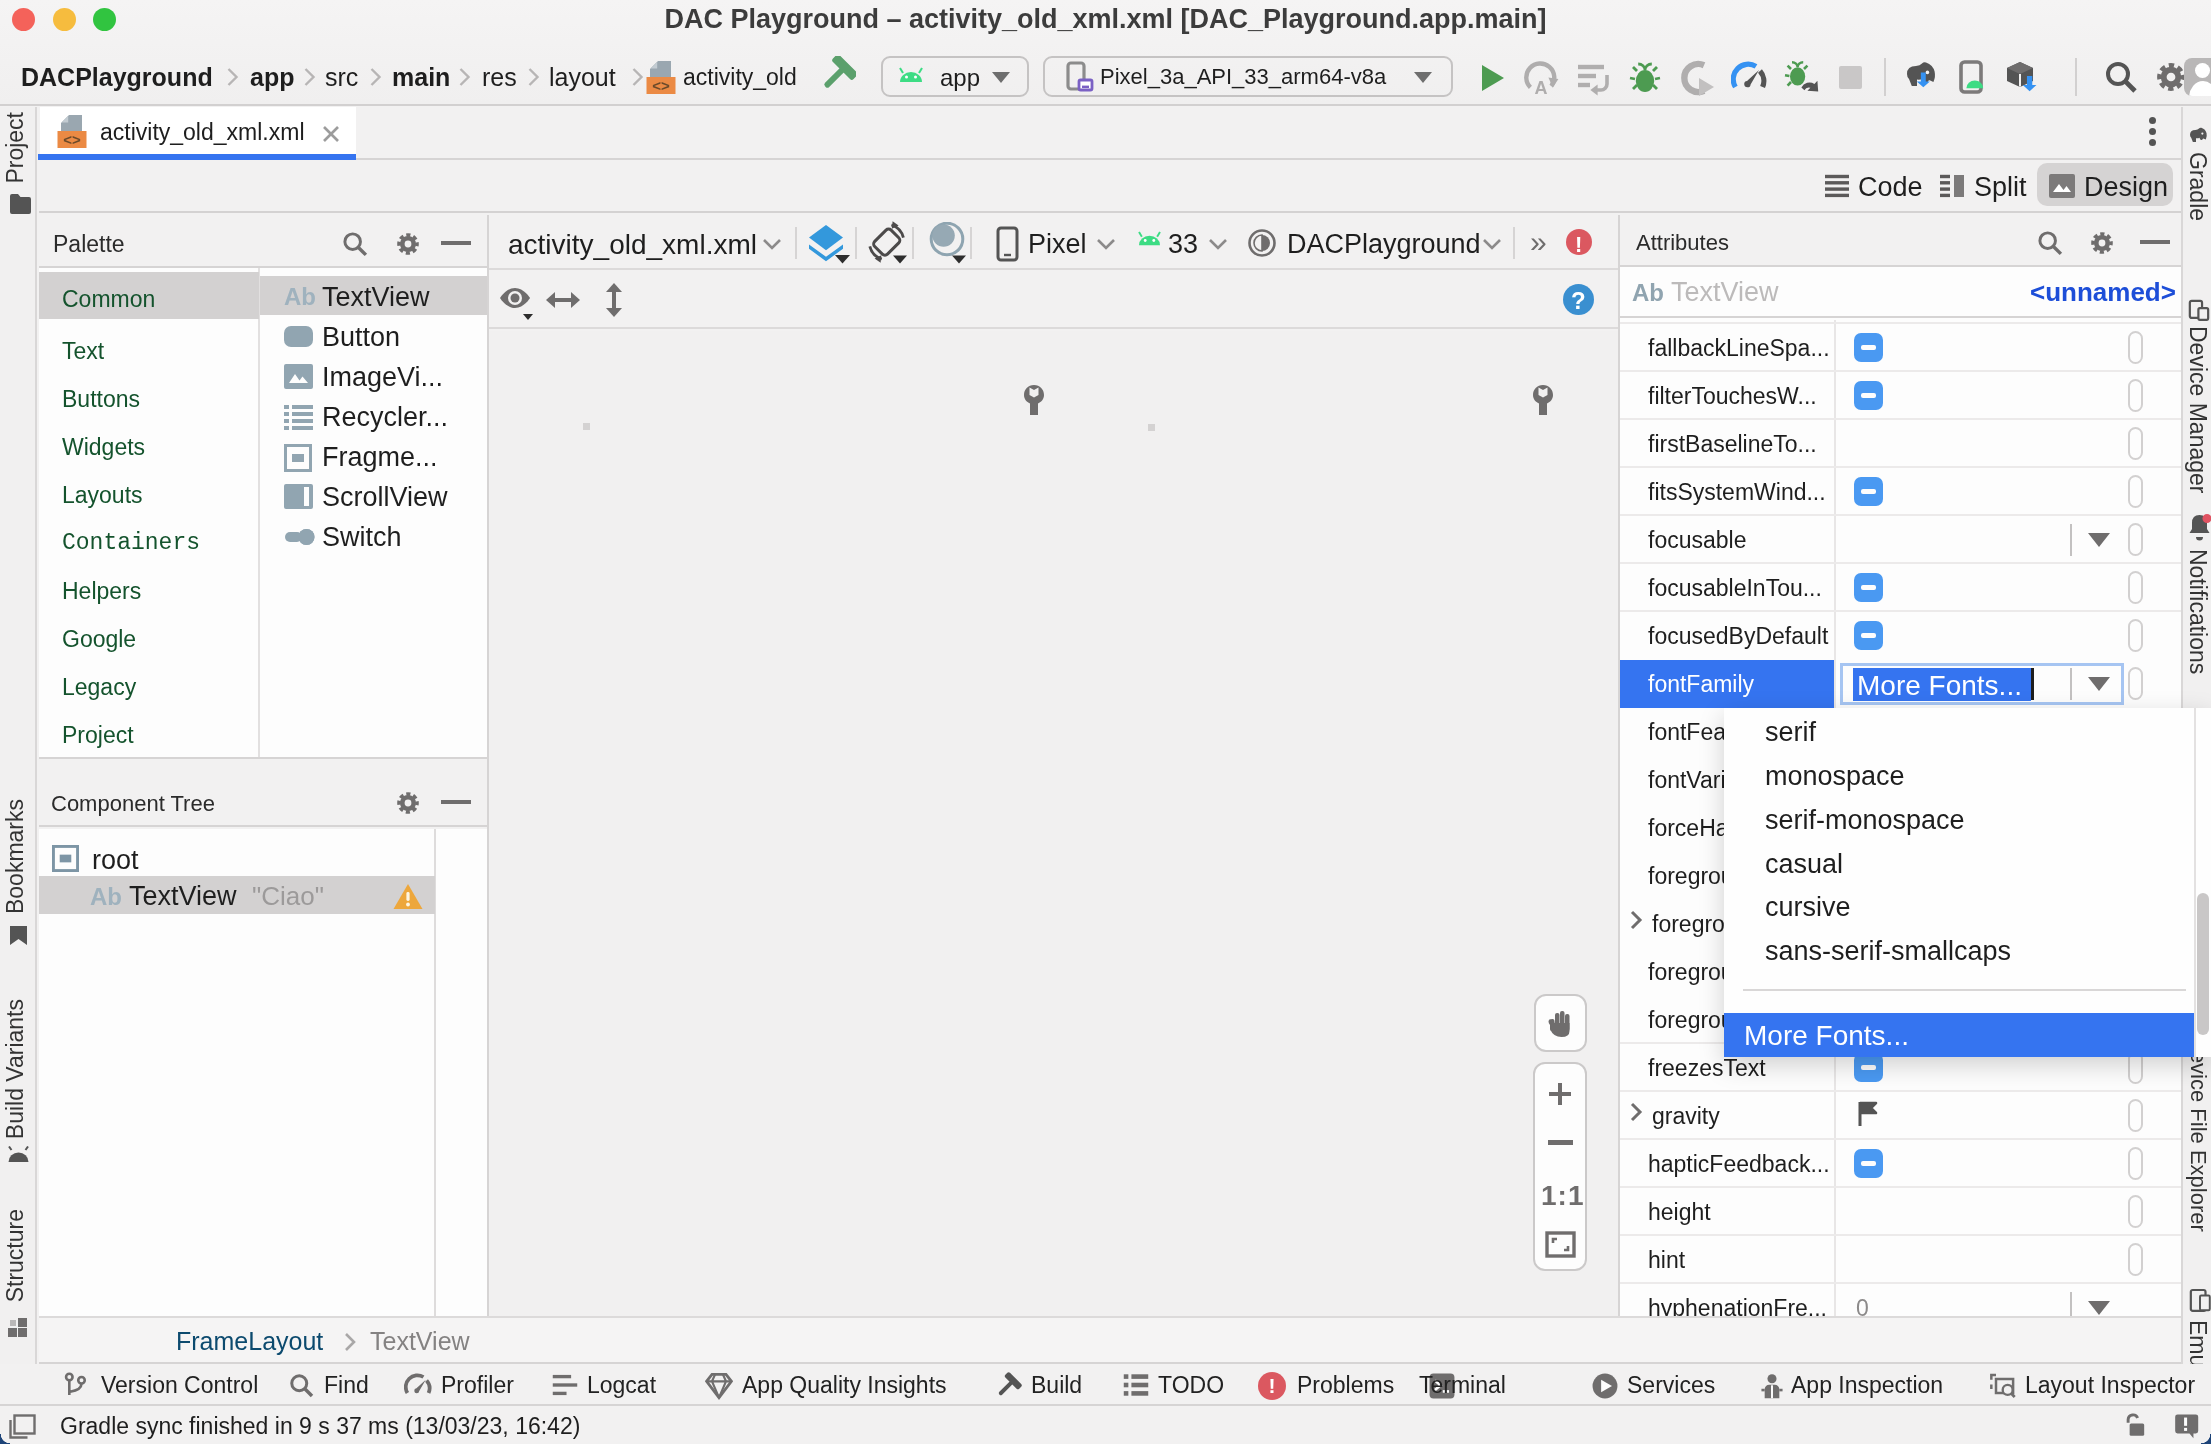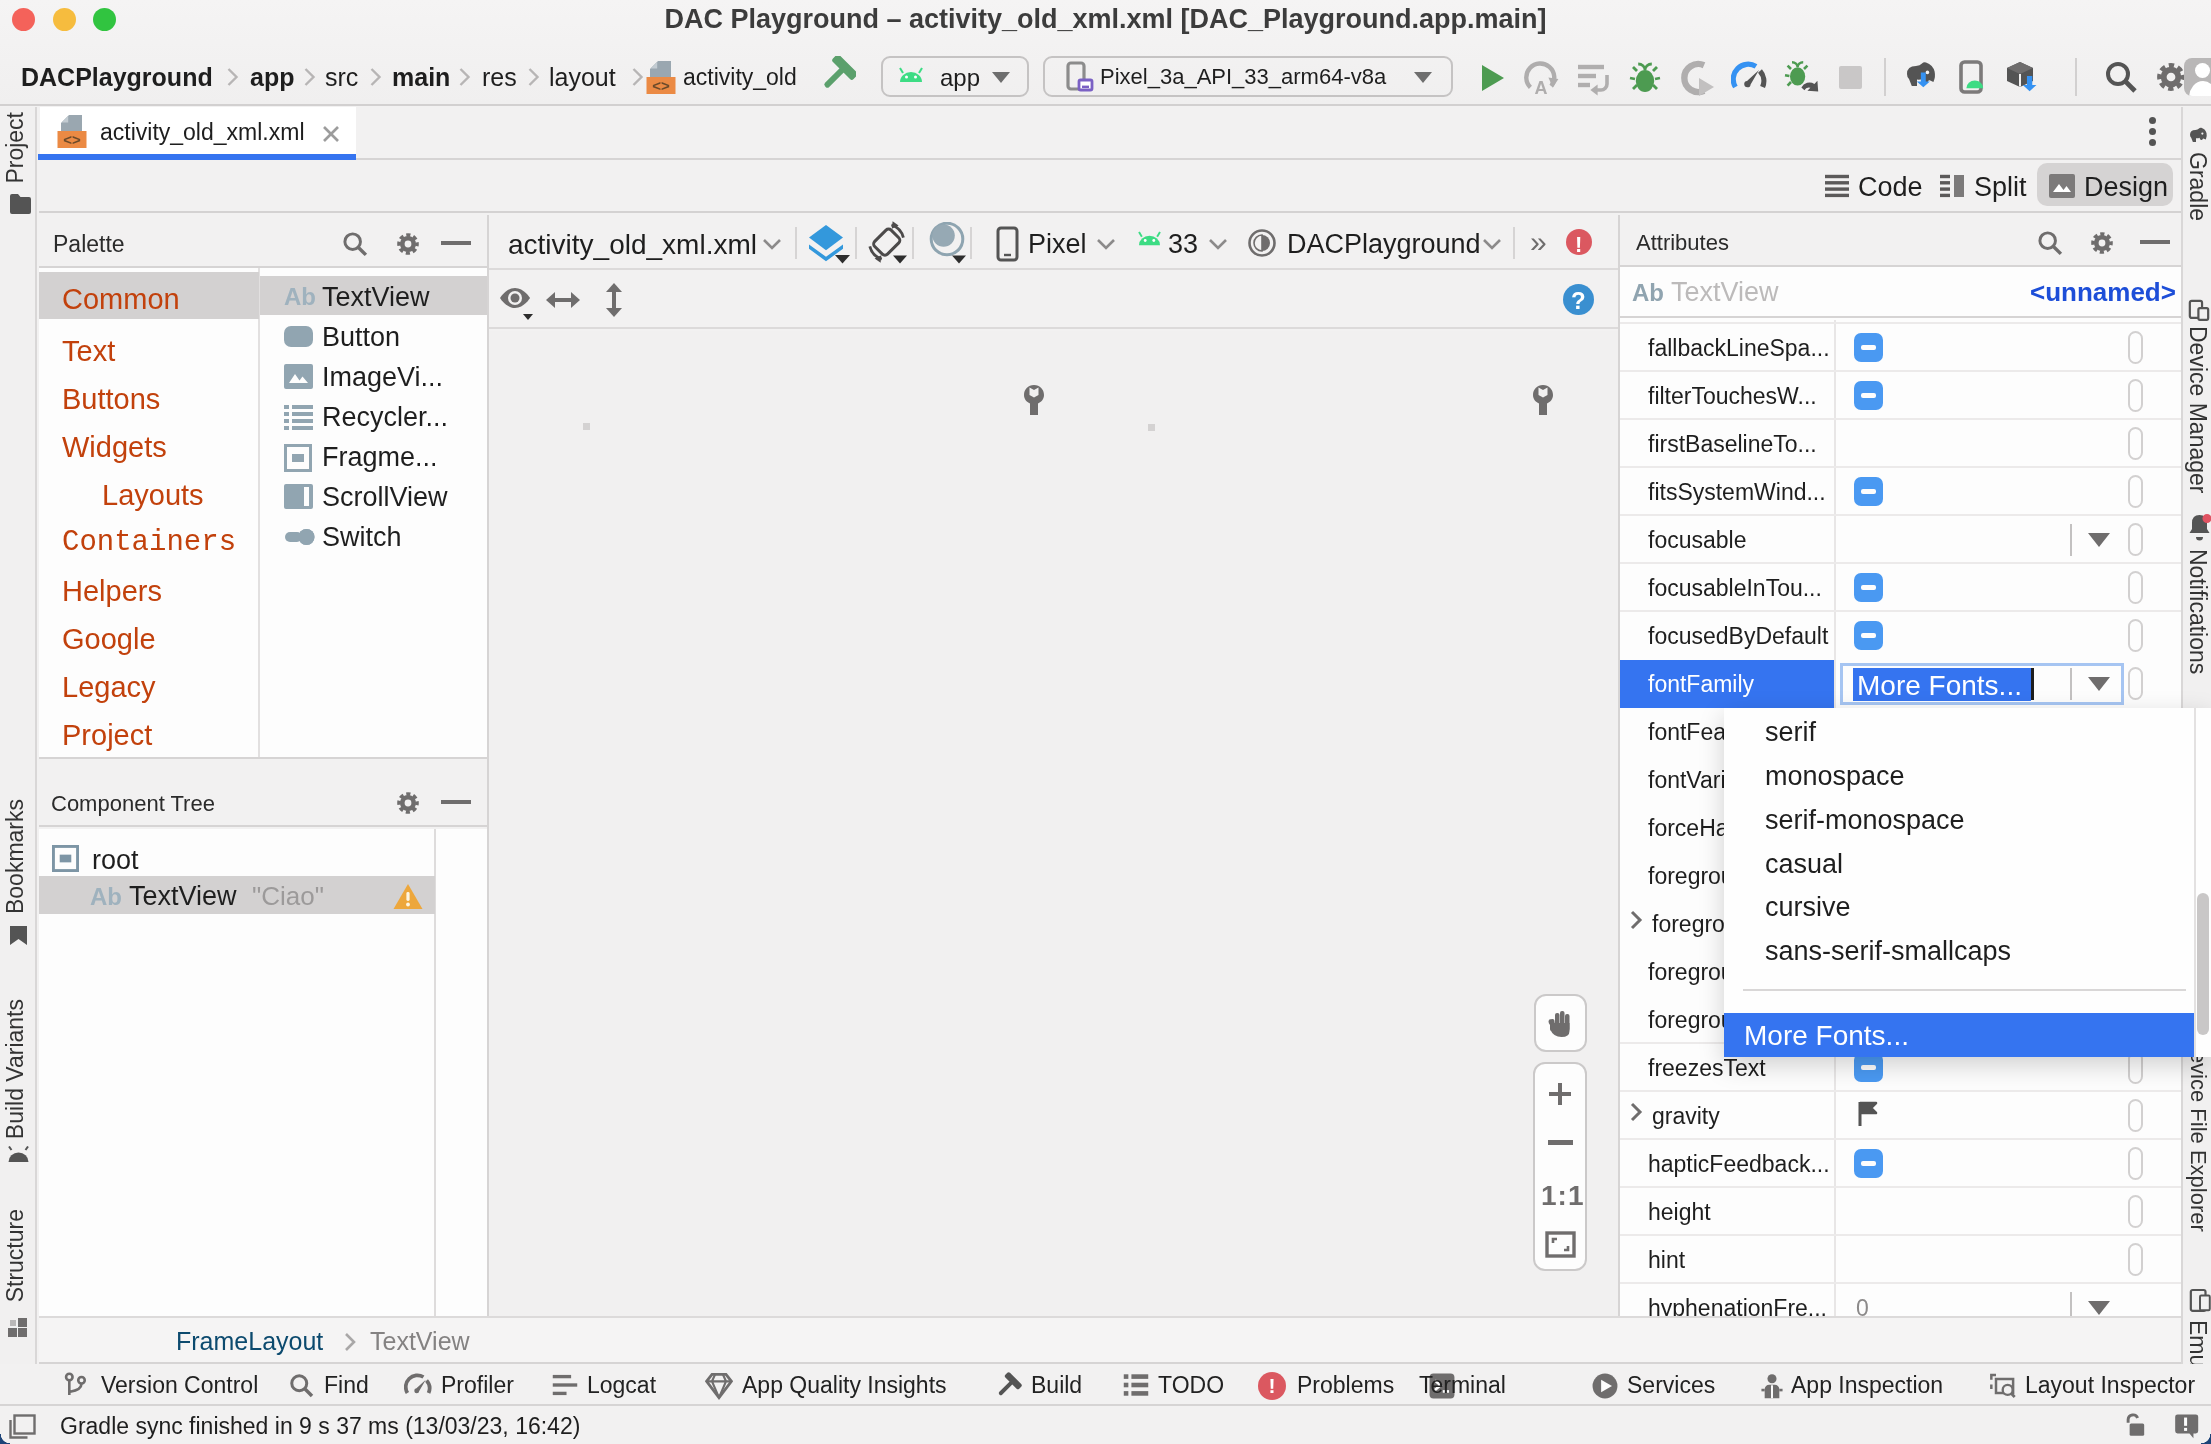--- a/index.html
+++ b/index.html
@@ -319,26 +319,26 @@
     <circle cx="14" cy="14" r="9" fill="none" stroke="#6f6d6d" stroke-width="3.6" stroke-dasharray="4.1 2.97" stroke-dashoffset="2"></circle>
     <circle cx="14" cy="14" r="8" fill="#6f6d6d"></circle>
     <circle cx="14" cy="14" r="3.4" fill="#f2f1f1"></circle>
   </svg>
   <div class="a" style="left:441px;top:241px;width:30px;height:4px;background:#6f6d6d;"></div>
 
   <div class="a" style="left:39px;top:268px;width:448px;height:489px;background:#fdfdfd;"></div>
   <div class="vline" style="left:258px;top:268px;height:489px;background:#e2e0e0;"></div>
 
   <div class="a" style="left:39px;top:272px;width:220px;height:47px;background:#d3d1d1;"></div>
-  <style>.pcat { position:absolute; left:62px; font-size:29px; line-height:26px; color:#c2410c; } .pitem { position:absolute; left:322px; font-size:27px; line-height:30px; color:#1e1e1e; }</style>
+  <style>.pcat { position:absolute; left:62px; font-size:23px; line-height:26px; color:#14532d; } .pitem { position:absolute; left:322px; font-size:27px; line-height:30px; color:#1e1e1e; }</style>
   <div class="pcat" style="top:286px;">Common</div>
   <div class="pcat" style="top:338px;">Text</div>
   <div class="pcat" style="top:386px;">Buttons</div>
   <div class="pcat" style="top:434px;">Widgets</div>
-  <div class="pcat" style="top:482px;margin-left:40px;">Layouts</div>
+  <div class="pcat" style="top:482px;">Layouts</div>
   <div class="pcat" style="top:530px;font-family:Liberation Mono, monospace;">Containers</div>
   <div class="pcat" style="top:578px;">Helpers</div>
   <div class="pcat" style="top:626px;">Google</div>
   <div class="pcat" style="top:674px;">Legacy</div>
   <div class="pcat" style="top:722px;">Project</div>
 
   <div class="a" style="left:260px;top:276px;width:227px;height:39px;background:#d3d1d1;"></div>
   <div class="a" style="left:284px;top:283px;width:34px;font-size:24px;line-height:27px;color:#9fb2be;font-weight:bold;">Ab</div>
   <div class="pitem" style="top:282px;">TextView</div>
 

